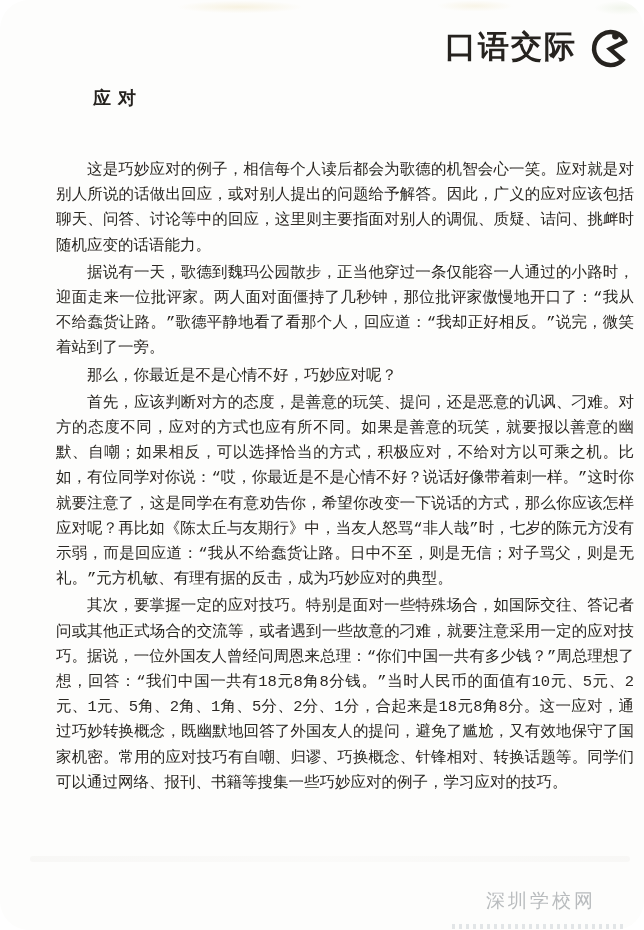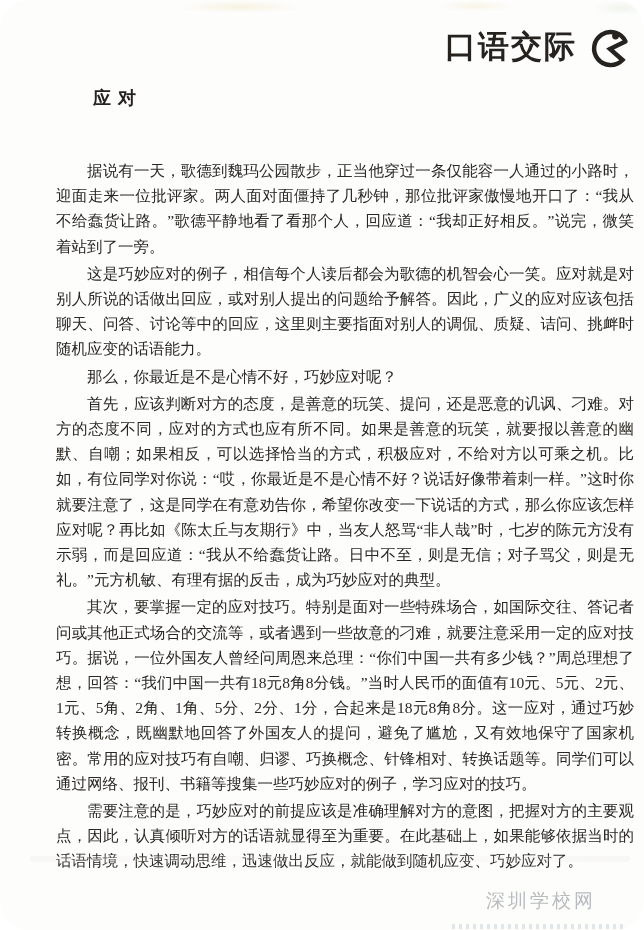--- a/index.html
+++ b/index.html
@@ -1,21 +1,21 @@
 <!DOCTYPE html>
 <html><head>
 <meta charset="utf-8">
 <style>
   html,body { margin:0; padding:0; background:#ffffff; }
   .page {
     position:relative;
     width:644px; height:930px;
     background:#fdfdfc;
     overflow:hidden;
-    font-family:Liberation Serif, serif;
+    font-family:Liberation Mono, monospace;
     color:#2a2722;
     border-radius:29px;
   }
   
   .page::before {
     content:"";
     position:absolute; left:0; top:0; width:644px; height:30px;
     background:
       radial-gradient(90px 9px at 240px 7px, rgba(246,240,220,0.85), rgba(246,240,220,0) 70%),
       radial-gradient(55px 8px at 475px 6px, rgba(247,242,226,0.8), rgba(247,242,226,0) 70%),
@@ -73,26 +73,25 @@
       <svg viewBox="0 0 44 46" xmlns="http://www.w3.org/2000/svg">
         <path d="M 35.5 17.5 A 16.5 16.5 0 1 0 32.5 36 L 20 25 Q 27 21.5 35.5 17.5" fill="none" stroke="#26231f" stroke-width="4.4" stroke-linecap="round" stroke-linejoin="miter"></path>
         <circle cx="25.5" cy="12" r="3.4" fill="#26231f"></circle>
       </svg>
     </span>
   </header>
 
   <h1 class="doc-title">应对</h1>
 
   <article class="body-text">
+    <p>这是巧妙应对的例子，相信每个人读后都会为歌德的机智会心一笑。应对就是对别人所说的话做出回应，或对别人提出的问题给予解答。因此，广义的应对应该包括聊天、问答、讨论等中的回应，这里则主要指面对别人的调侃、质疑、诘问、挑衅时随机应变的话语能力。</p>
     <p>据说有一天，歌德到魏玛公园散步，正当他穿过一条仅能容一人通过的小路时，迎面走来一位批评家。两人面对面僵持了几秒钟，那位批评家傲慢地开口了：“我从不给蠢货让路。”歌德平静地看了看那个人，回应道：“我却正好相反。”说完，微笑着站到了一旁。</p>
-    <p>这是巧妙应对的例子，相信每个人读后都会为歌德的机智会心一笑。应对就是对别人所说的话做出回应，或对别人提出的问题给予解答。因此，广义的应对应该包括聊天、问答、讨论等中的回应，这里则主要指面对别人的调侃、质疑、诘问、挑衅时随机应变的话语能力。</p>
     <p>那么，你最近是不是心情不好，巧妙应对呢？</p>
     <p>首先，应该判断对方的态度，是善意的玩笑、提问，还是恶意的讥讽、刁难。对方的态度不同，应对的方式也应有所不同。如果是善意的玩笑，就要报以善意的幽默、自嘲；如果相反，可以选择恰当的方式，积极应对，不给对方以可乘之机。比如，有位同学对你说：“哎，你最近是不是心情不好？说话好像带着刺一样。”这时你就要注意了，这是同学在有意劝告你，希望你改变一下说话的方式，那么你应该怎样应对呢？再比如《陈太丘与友期行》中，当友人怒骂“非人哉”时，七岁的陈元方没有示弱，而是回应道：“我从不给蠢货让路。日中不至，则是无信；对子骂父，则是无礼。”元方机敏、有理有据的反击，成为巧妙应对的典型。</p>
     <p>其次，要掌握一定的应对技巧。特别是面对一些特殊场合，如国际交往、答记者问或其他正式场合的交流等，或者遇到一些故意的刁难，就要注意采用一定的应对技巧。据说，一位外国友人曾经问周恩来总理：“你们中国一共有多少钱？”周总理想了想，回答：“我们中国一共有18元8角8分钱。”当时人民币的面值有10元、5元、2元、1元、5角、2角、1角、5分、2分、1分，合起来是18元8角8分。这一应对，通过巧妙转换概念，既幽默地回答了外国友人的提问，避免了尴尬，又有效地保守了国家机密。常用的应对技巧有自嘲、归谬、巧换概念、针锋相对、转换话题等。同学们可以通过网络、报刊、书籍等搜集一些巧妙应对的例子，学习应对的技巧。</p>
-    <p>需要注意的是，巧妙应对的前提应该是准确理解对方的意图，把握对方的主要观点，因此，认真倾听对方的话语就显得至为重要。在此基础上，如果能够依据当时的话语情境，快速调动思维，迅速做出反应，就能做到随机应变、巧妙应对了。</p>
   </article>
 
   <div class="midpage-artifact"></div>
 
   <div class="watermark">深圳学校网</div>
 
   <div class="footer-artifact"></div>
 
 </div>
 

